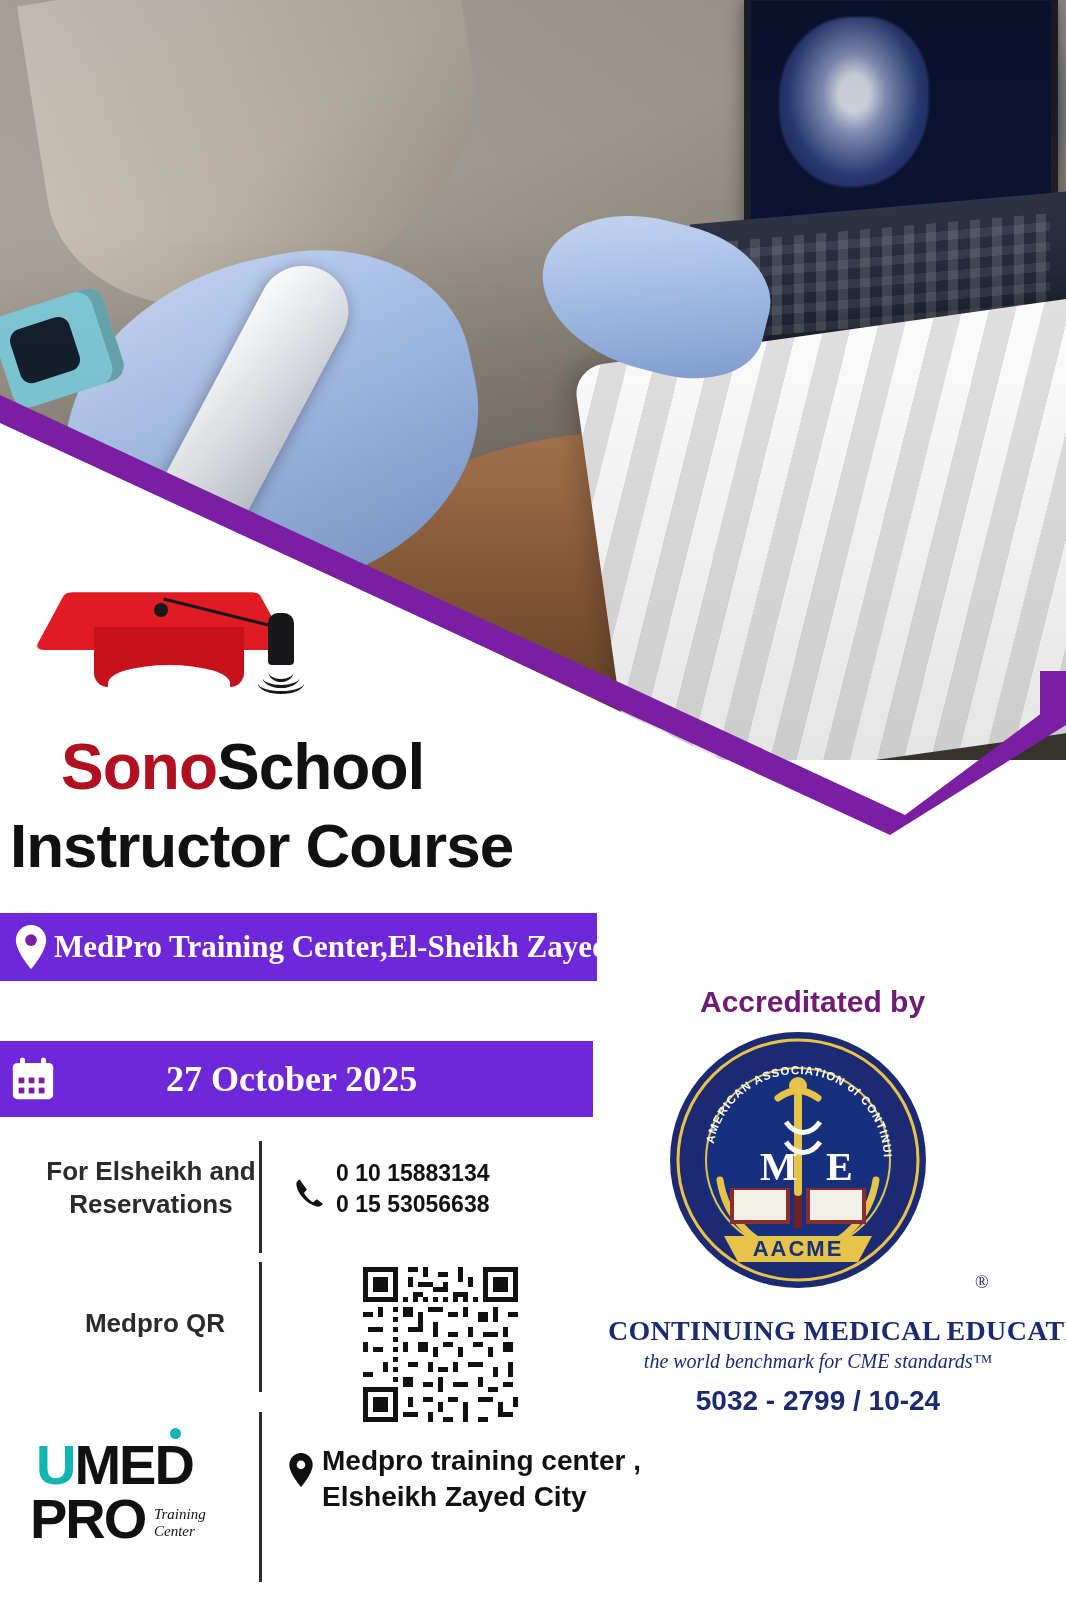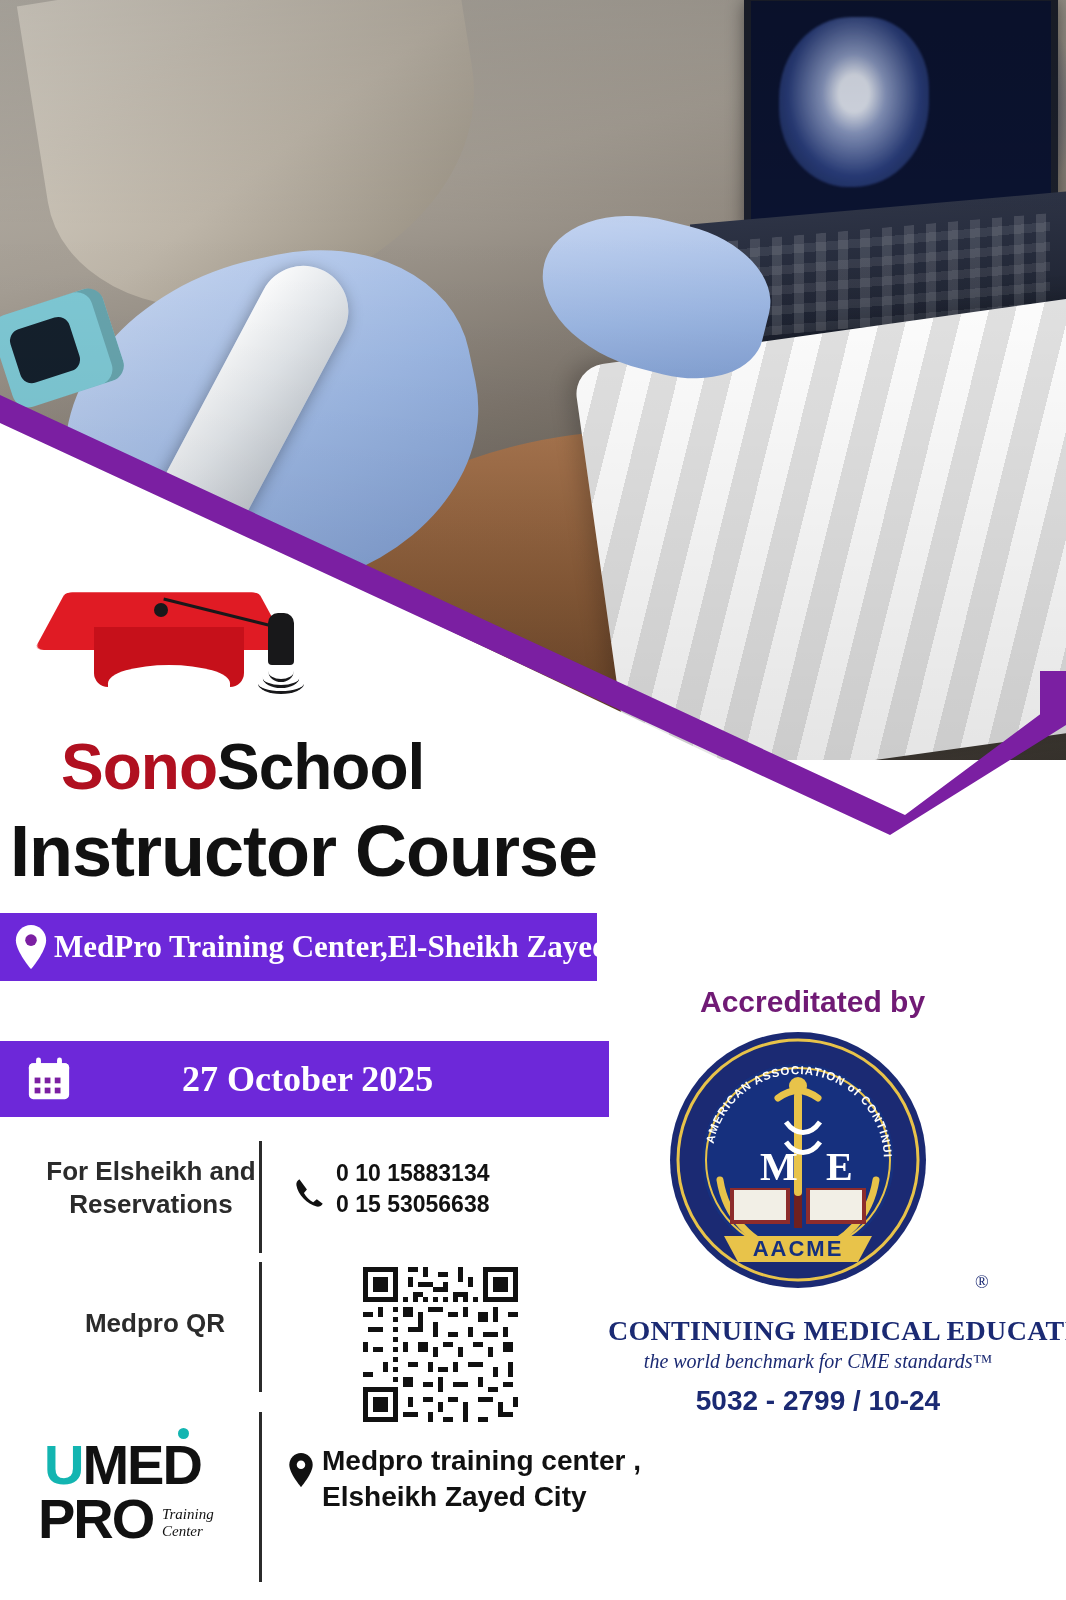--- a/index.html
+++ b/index.html
@@ -251,21 +251,21 @@
     color: #111111;
     white-space: nowrap;
     margin-left: 43px;
   }
   .brand .sono { color: #b01020; }
 
   .course-title {
     position: absolute;
     left: 10px; top: 810px;
     width: 1040px;
-    font-size: 72px;
+    font-size: 62px;
     font-weight: 800;
     letter-spacing: -1px;
     color: #111111;
     white-space: nowrap;
   }
 
   
   .bar {
     position: absolute;
     background: #6d28d9;
@@ -274,21 +274,21 @@
     color: #ffffff;
   }
   .bar-venue {
     left: 0; top: 913px;
     width: 583px; height: 68px;
     padding-left: 14px;
   }
   .bar-date {
     left: 0; top: 1041px;
     width: 583px; height: 76px;
-    padding-left: 26px;
+    padding-left: 10px;
   }
   .venue-text {
     font-family: "Liberation Serif", serif;
     font-size: 31px;
     font-weight: 700;
     margin-left: 6px;
     white-space: nowrap;
   }
   .date-text {
     font-family: "Liberation Serif", serif;
@@ -357,21 +357,21 @@
   .qr-code {
     position: absolute;
     left: 358px; top: 1262px;
     width: 165px; height: 165px;
     background: #ffffff;
   }
 
   
   .medpro-logo {
     position: absolute;
-    left: 38px; top: 1432px;
+    left: 30px; top: 1432px;
     width: 210px; height: 120px;
   }
   .mp-med {
     position: absolute;
     left: 6px; top: 0;
     font-size: 56px;
     font-weight: 800;
     color: #111111;
     letter-spacing: -2px;
   }

